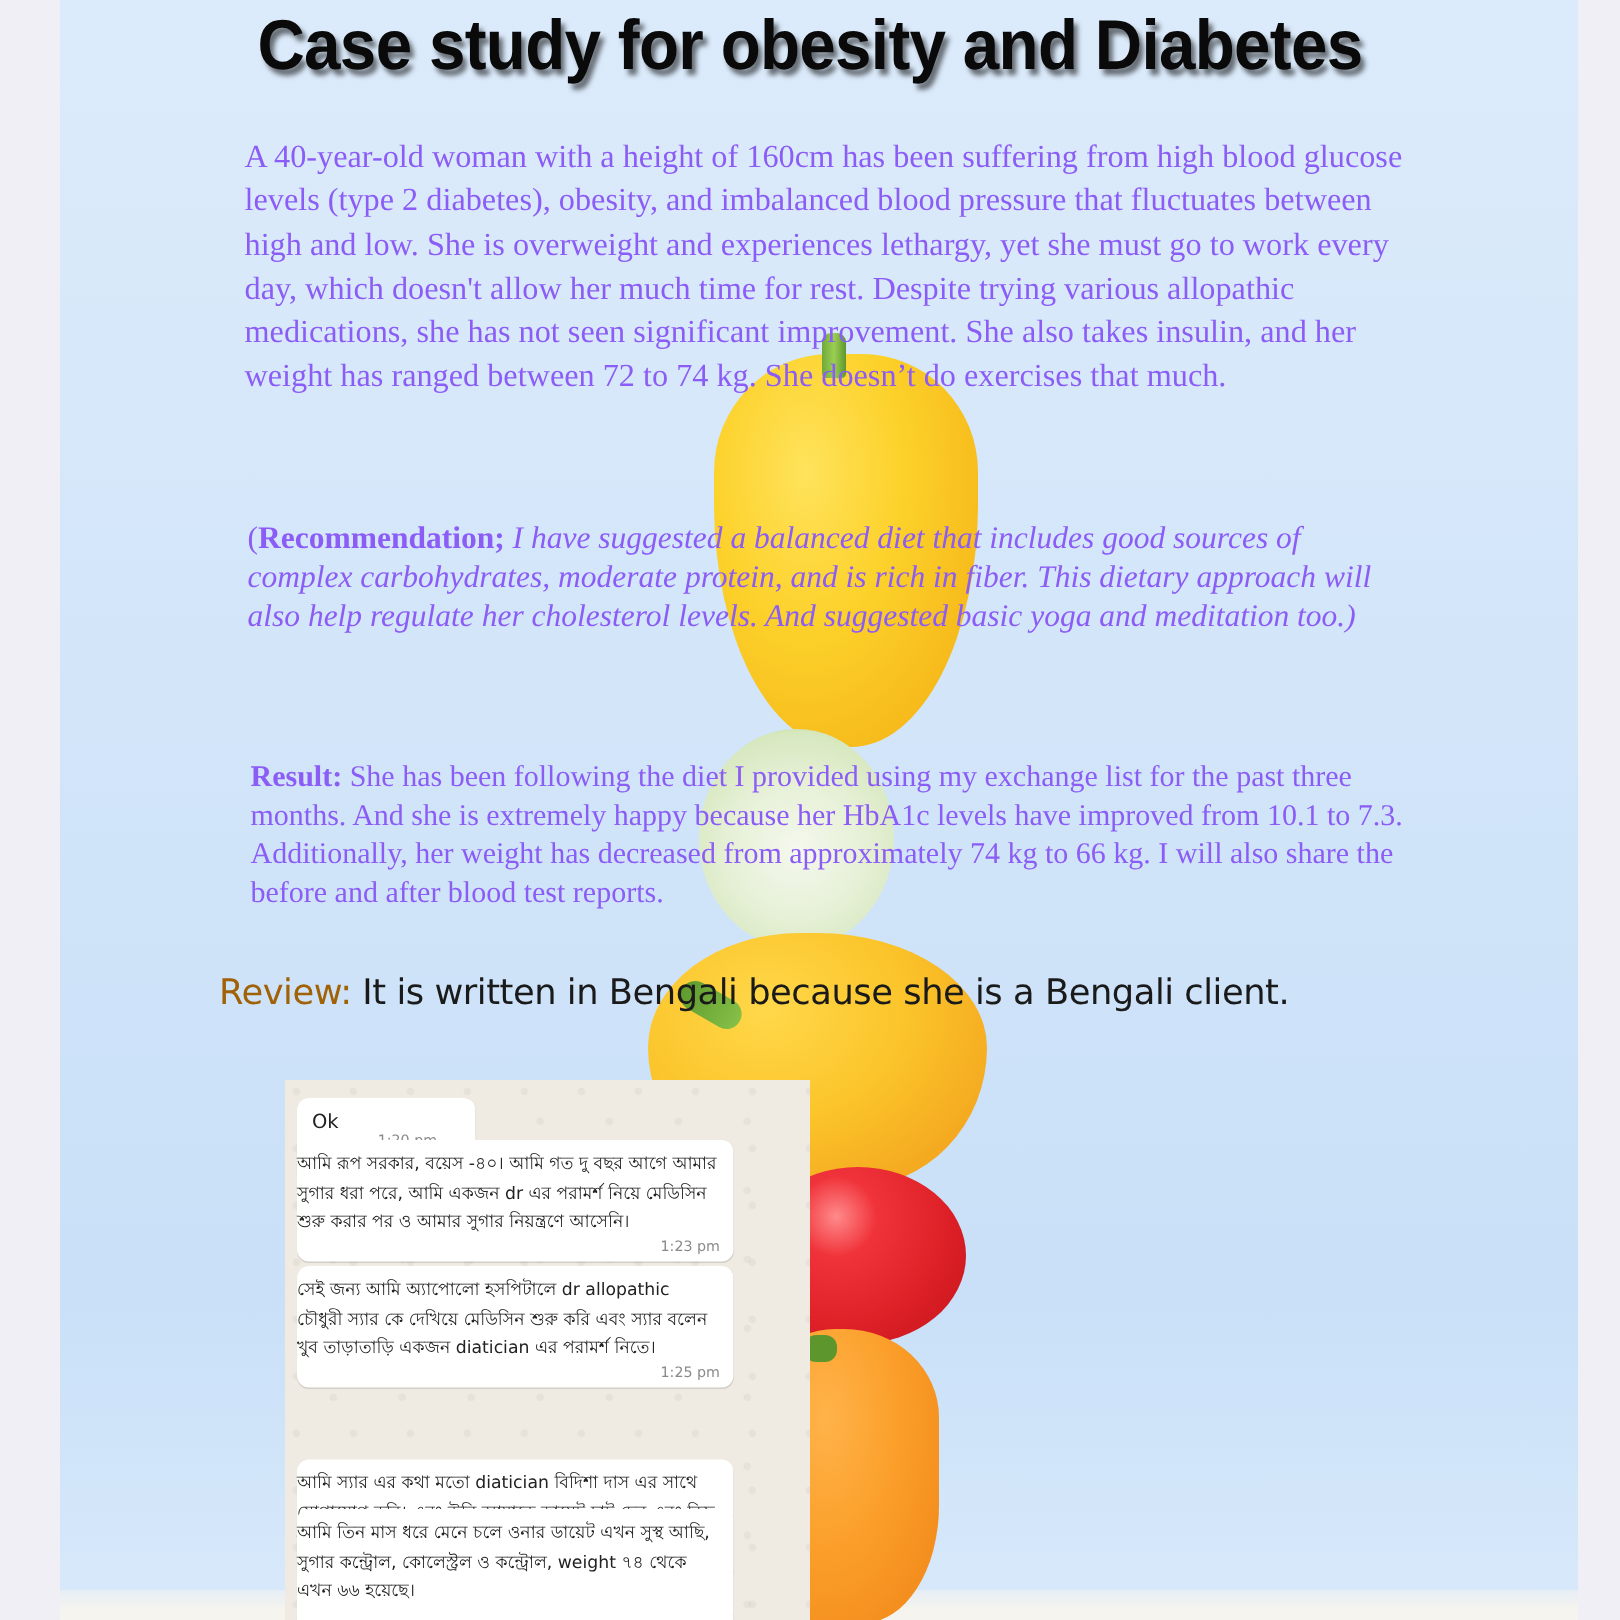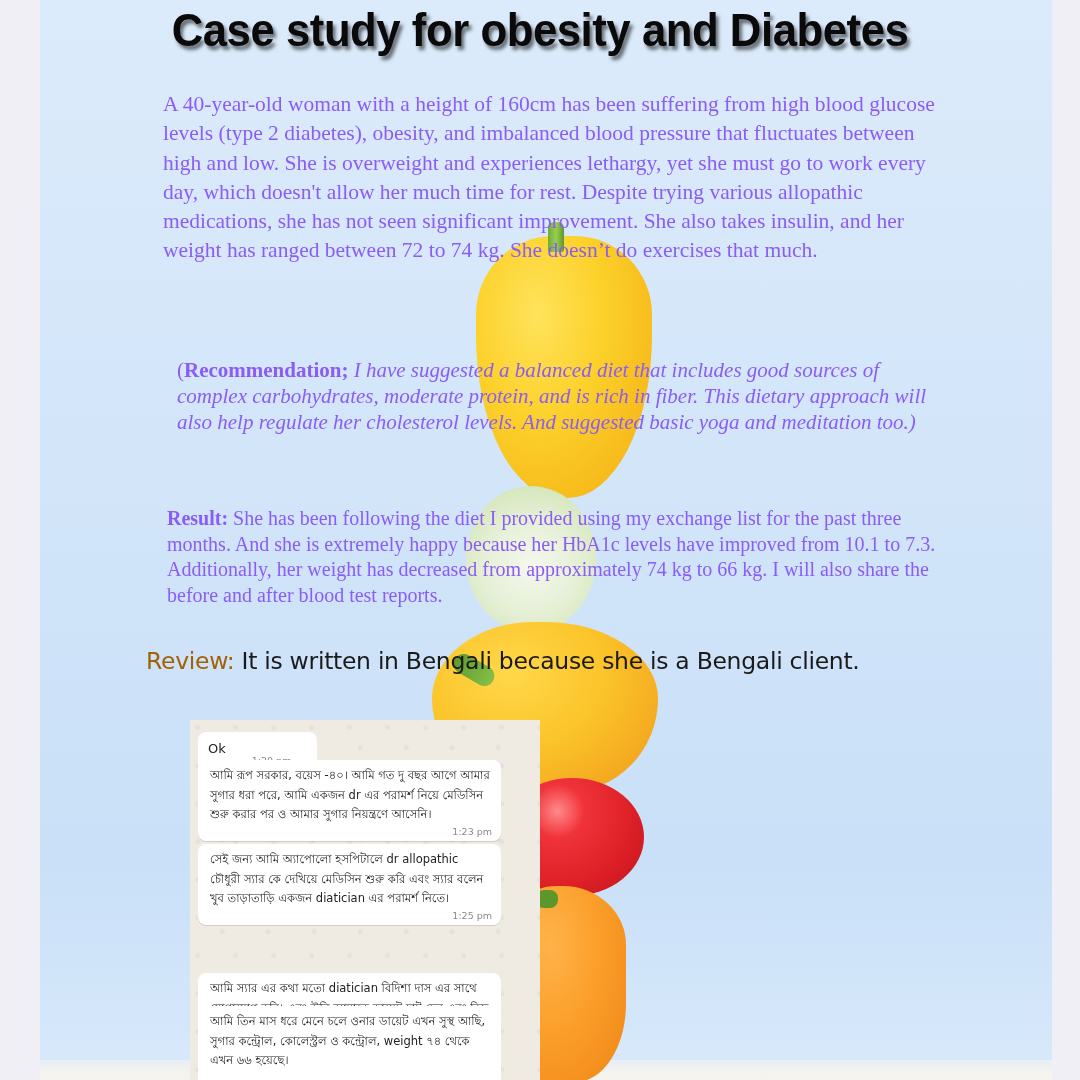--- a/index.html
+++ b/index.html
@@ -105,21 +105,21 @@
       background-image:
         radial-gradient(circle at 20% 20%, rgba(0,0,0,0.04) 2px, transparent 3px),
         radial-gradient(circle at 70% 60%, rgba(0,0,0,0.04) 2px, transparent 3px);
       background-size: 38px 38px, 46px 46px;
       overflow: hidden;
       font-family: "DejaVu Sans", sans-serif;
     }
     .bubble {
       position: absolute; left: 8px; background: #ffffff;
       border-radius: 8px;
-      padding: 6px 9px 4px 12px;
+      padding: 6px 9px 4px 0;
       color: #222; box-shadow: 0 1px 0.5px rgba(0,0,0,0.12);
     }
     .bubble .text { font-size: 11.5px; line-height: 19.5px; }
     .bubble .time {
       display: block; text-align: right; font-size: 9.5px; color: #8a8a8a; margin-top: 1px;
     }
     .bubble.short { display: flex; align-items: flex-start; gap: 10px; padding: 7px 10px; }
     .bubble.short .text { font-size: 13px; }
     .bubble.short .time { display: inline; margin: 16px; }
   </style>
@@ -136,21 +136,21 @@
 <div class="veg pepper-mid"></div>
 <div class="veg pepper-mid-stem"></div>
 <div class="veg tomato"></div>
 <div class="veg pepper-bottom"></div>
 <div class="veg pepper-bottom-stem"></div>
 
 <h1 class="title" style="margin:0;">Case study for obesity and Diabetes</h1>
 
 <p class="block intro" style="margin:0;">A 40-year-old woman with a height of 160cm has been suffering from high blood glucose levels (type 2 diabetes), obesity, and imbalanced blood pressure that fluctuates between high and low. She is overweight and experiences lethargy, yet she must go to work every day, which doesn't allow her much time for rest. Despite trying various allopathic medications, she has not seen significant improvement. She also takes insulin, and her weight has ranged between 72 to 74 kg. She doesn’t do exercises that much.</p>
 
-<p class="block recommend" style="margin:12px;">
+<p class="block recommend" style="margin:0;">
   <span>(</span><span class="label">Recommendation;</span><span class="body"> I have suggested a balanced diet that includes good sources of complex carbohydrates, moderate protein, and is rich in fiber. This dietary approach will also help regulate her cholesterol levels. And suggested basic yoga and meditation too.)</span>
 </p>
 
 <p class="block result" style="margin:4px;">
   <span class="label">Result:</span><span> She has been following the diet I provided using my exchange list for the past three months. And she is extremely happy because her HbA1c levels have improved from 10.1 to 7.3. Additionally, her weight has decreased from approximately 74 kg to 66 kg. I will also share the before and after blood test reports.</span>
 </p>
 
 <p class="review" style="margin:0;">
   <span class="label">Review:</span><span> It is written in Bengali because she is a Bengali client.</span>
 </p>

